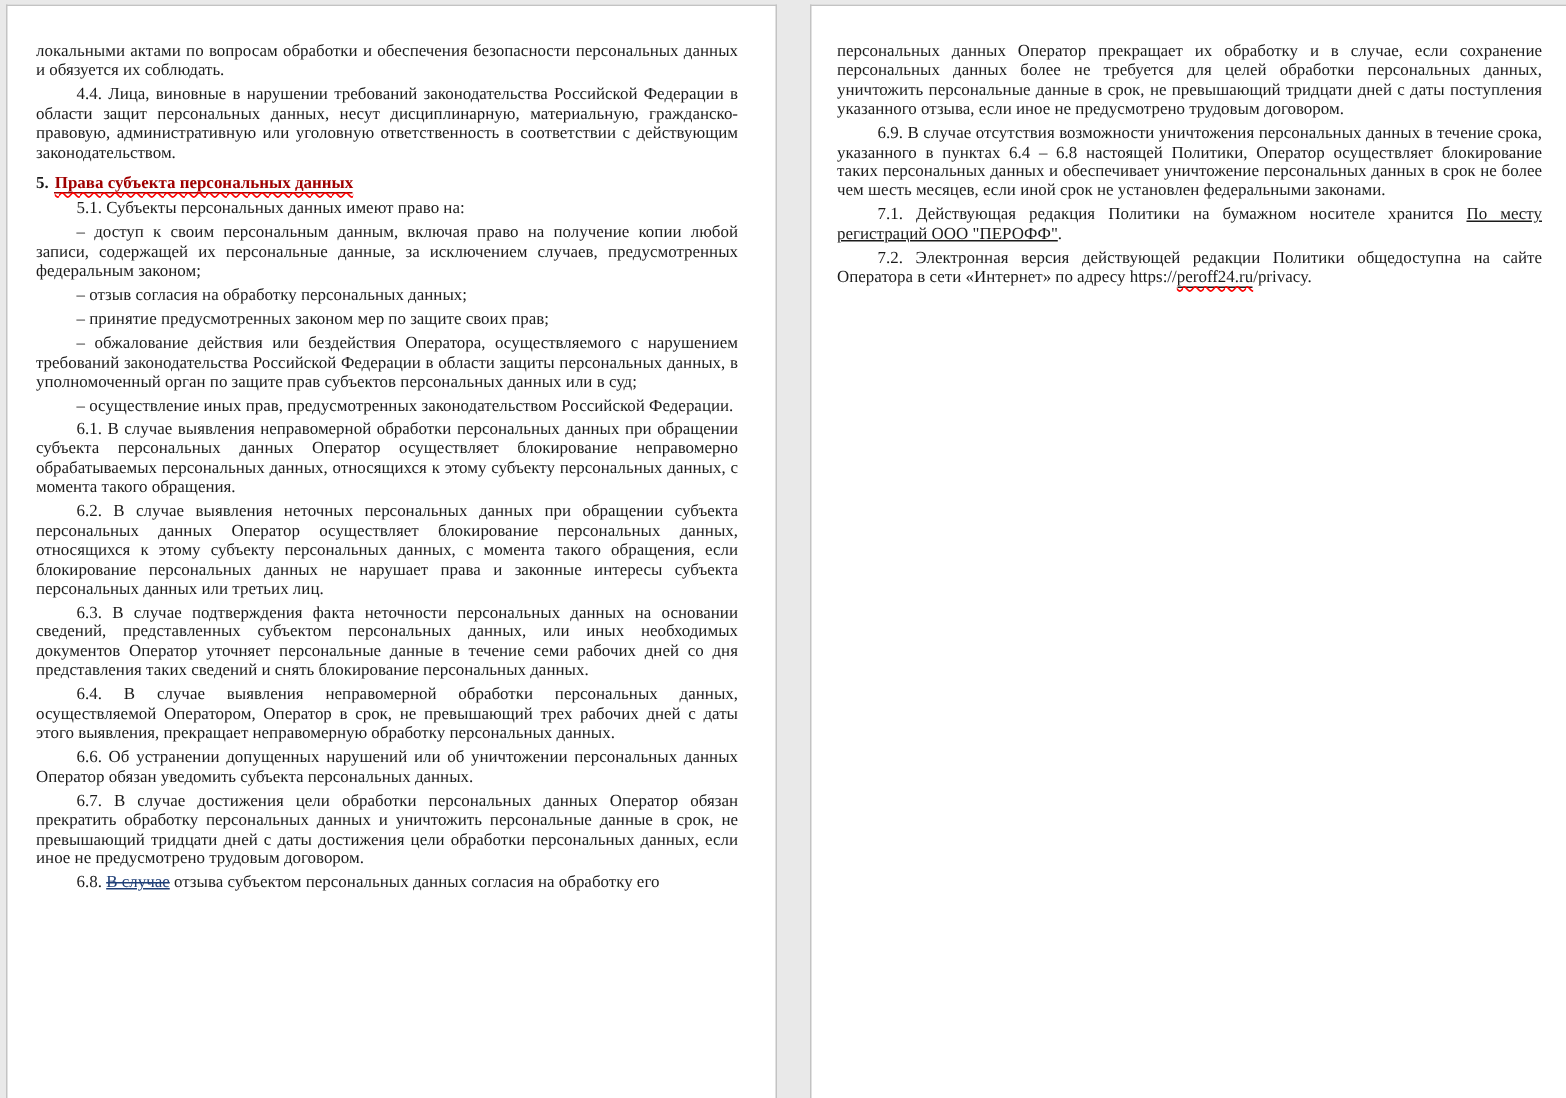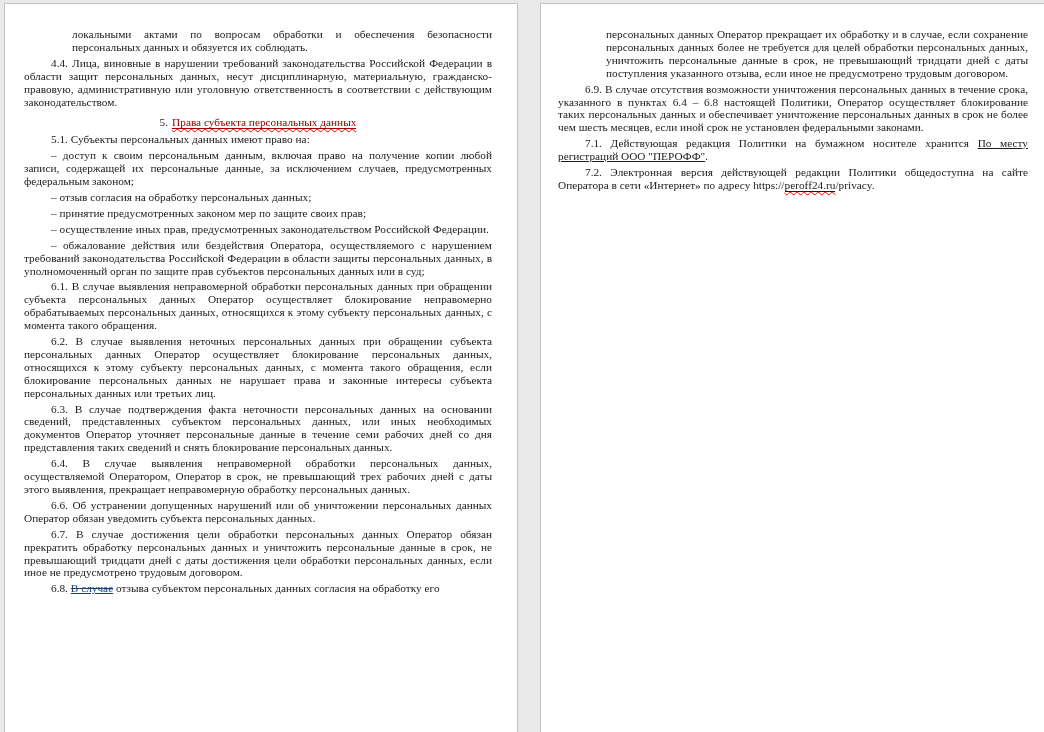--- a/index.html
+++ b/index.html
@@ -20,25 +20,24 @@
   }
   .page-left  { left:4px;   width:514px; padding:24px 25px 0 19px; }
   .page-right { left:540px; width:515px; padding:24px 26px 0 17px; }
   .doc {
     font-size:11.3px;
     line-height:12.9px;
     color:var(--text,#1b1b1b);
     text-align:justify;
   }
   p.para { text-indent:27px; margin:0 0 3px 0; }
-  p.cont { text-indent:0;margin-left:48px; }
+  p.cont { text-indent:0; }
   p.heading {
-    text-align:center;
     text-indent:0;
-    font-weight:normal;
+    font-weight:bold;
     margin:8px 0 4px 0;
   }
   .h-num { color:var(--text,#1b1b1b); margin-right:4px; }
   .h-title {
     color:var(--heading,#a00000);
     text-decoration:underline wavy var(--squiggly,#ff0000);
     text-decoration-thickness:1px;
     text-underline-offset:2px;
     border-bottom:1px solid var(--heading,#a00000);
   }
@@ -64,22 +63,22 @@
   <p class="para">4.4. Лица, виновные в нарушении требований законодательства Российской Федерации в области защит персональных данных, несут дисциплинарную, материальную, гражданско-правовую, административную или уголовную ответственность в соответствии с действующим законодательством.</p>
 
   <p class="heading">
     <span class="h-num">5.</span><span class="h-title">Права субъекта персональных данных</span>
   </p>
 
   <p class="para">5.1. Субъекты персональных данных имеют право на:</p>
   <p class="para">– доступ к своим персональным данным, включая право на получение копии любой записи, содержащей их персональные данные, за исключением случаев, предусмотренных федеральным законом;</p>
   <p class="para">– отзыв согласия на обработку персональных данных;</p>
   <p class="para">– принятие предусмотренных законом мер по защите своих прав;</p>
+  <p class="para">– обжалование действия или бездействия Оператора, осуществляемого с нарушением требований законодательства Российской Федерации в области защиты персональных данных, в уполномоченный орган по защите прав субъектов персональных данных или в суд;</p>
   <p class="para">– осуществление иных прав, предусмотренных законодательством Российской Федерации.</p>
-  <p class="para">– обжалование действия или бездействия Оператора, осуществляемого с нарушением требований законодательства Российской Федерации в области защиты персональных данных, в уполномоченный орган по защите прав субъектов персональных данных или в суд;</p>
 
 
   <p class="para">6.1. В случае выявления неправомерной обработки персональных данных при обращении субъекта персональных данных Оператор осуществляет блокирование неправомерно обрабатываемых персональных данных, относящихся к этому субъекту персональных данных, с момента такого обращения.</p>
   <p class="para">6.2. В случае выявления неточных персональных данных при обращении субъекта персональных данных Оператор осуществляет блокирование персональных данных, относящихся к этому субъекту персональных данных, с момента такого обращения, если блокирование персональных данных не нарушает права и законные интересы субъекта персональных данных или третьих лиц.</p>
   <p class="para">6.3. В случае подтверждения факта неточности персональных данных на основании сведений, представленных субъектом персональных данных, или иных необходимых документов Оператор уточняет персональные данные в течение семи рабочих дней со дня представления таких сведений и снять блокирование персональных данных.</p>
   <p class="para">6.4. В случае выявления неправомерной обработки персональных данных, осуществляемой Оператором, Оператор в срок, не превышающий трех рабочих дней с даты этого выявления, прекращает неправомерную обработку персональных данных.</p>
   <p class="para">6.6. Об устранении допущенных нарушений или об уничтожении персональных данных Оператор обязан уведомить субъекта персональных данных.</p>
   <p class="para">6.7. В случае достижения цели обработки персональных данных Оператор обязан прекратить обработку персональных данных и уничтожить персональные данные в срок, не превышающий тридцати дней с даты достижения цели обработки персональных данных, если иное не предусмотрено трудовым договором.</p>
 
   <p class="para">

